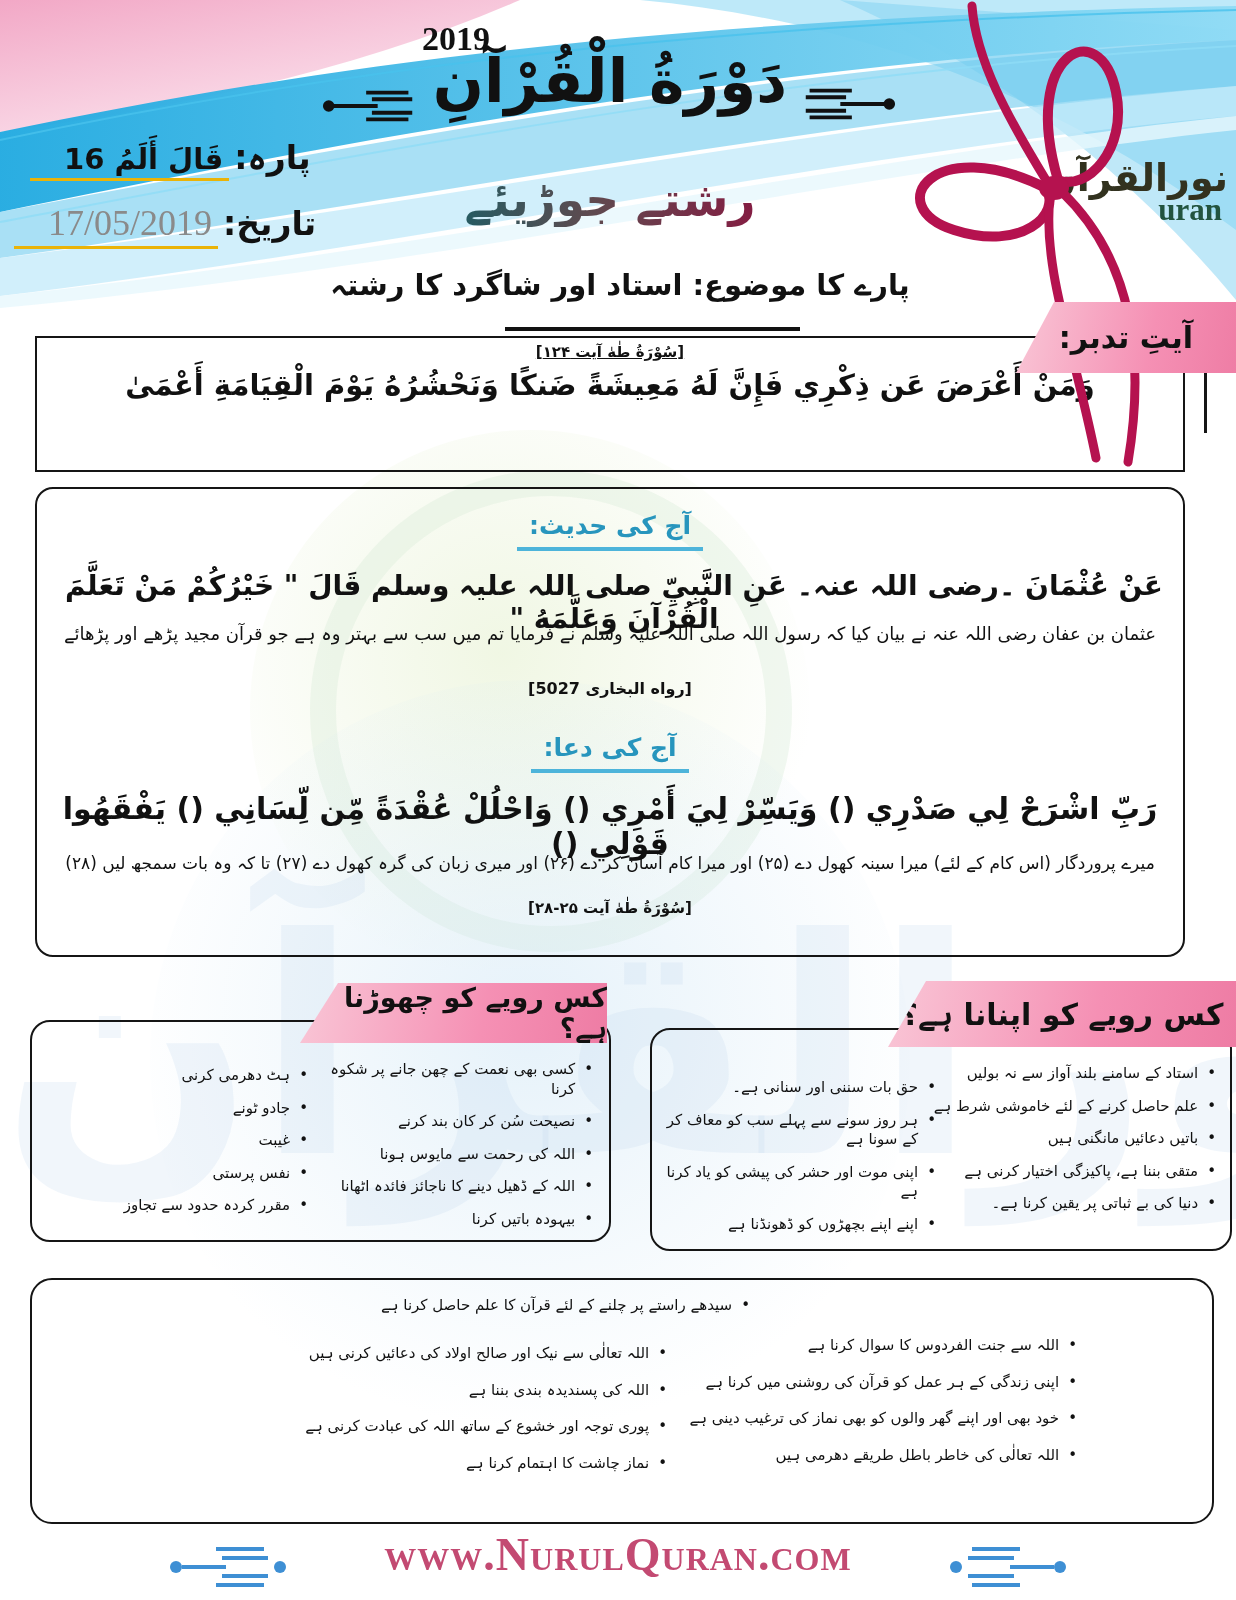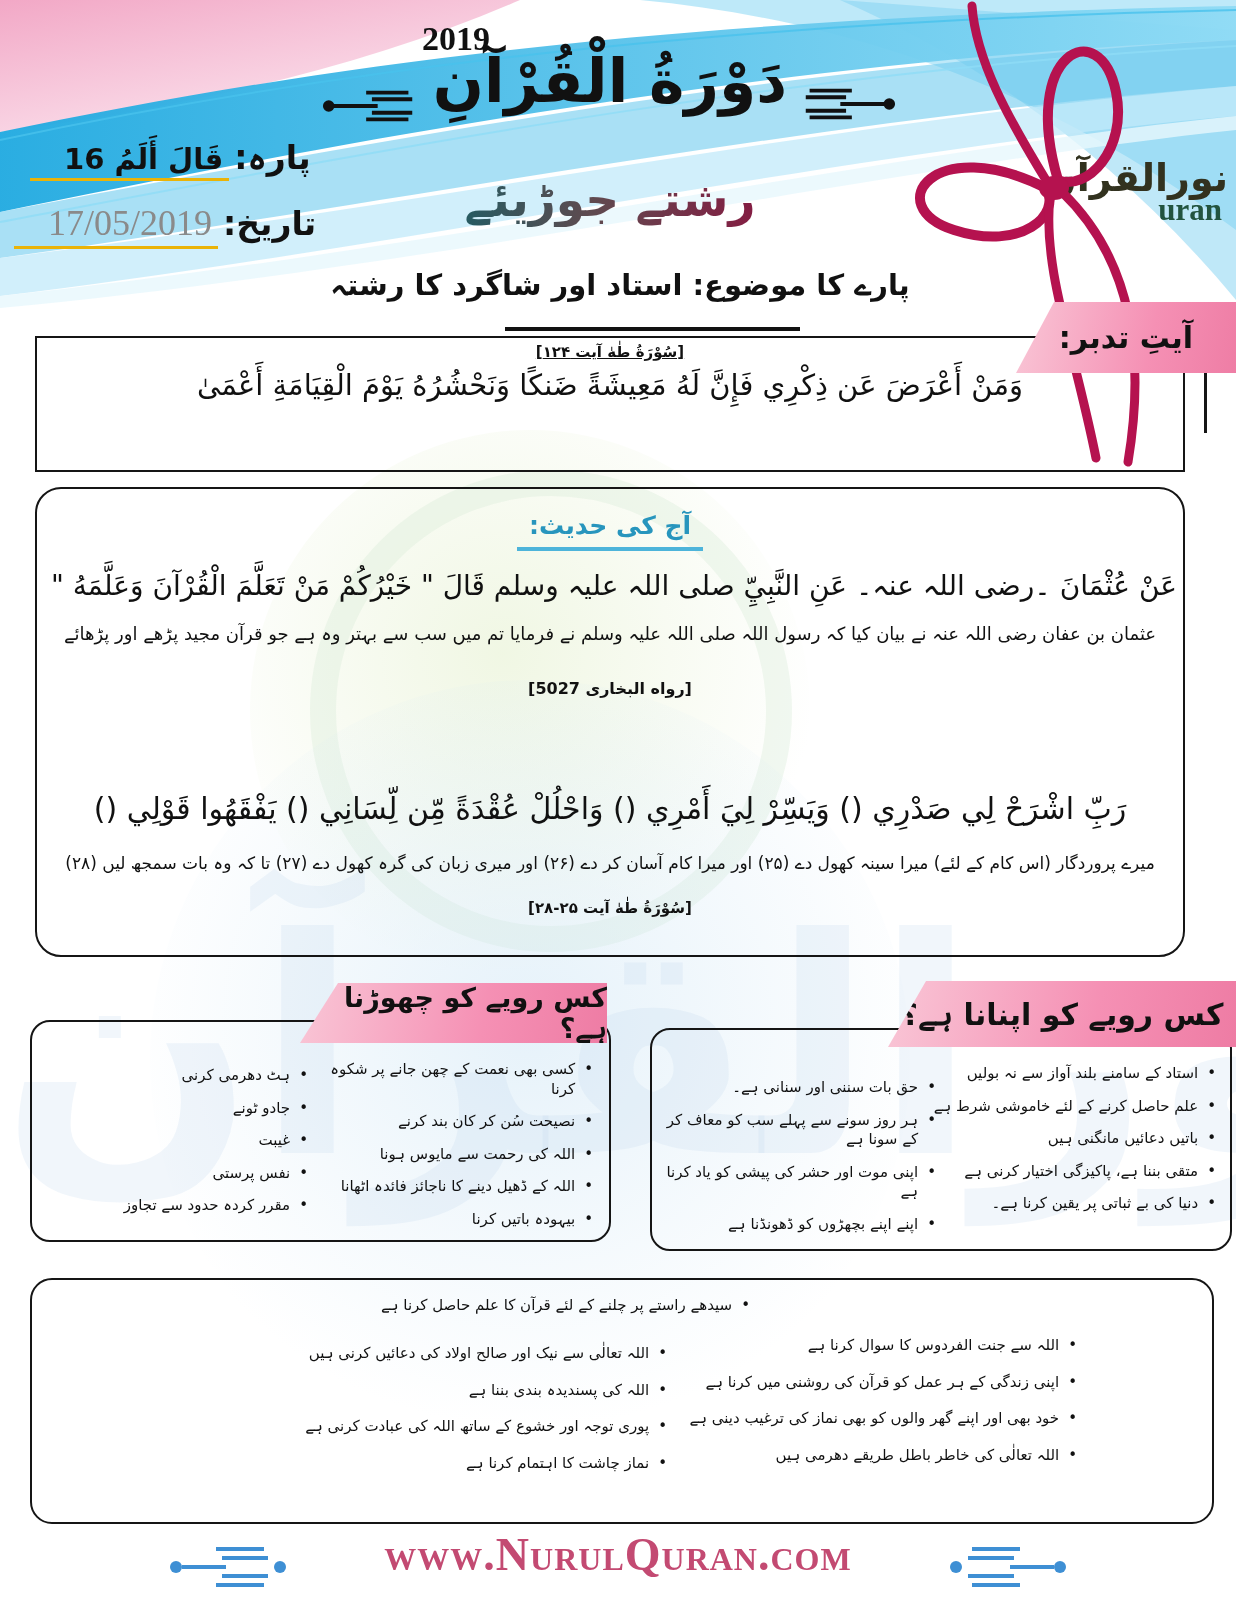--- a/index.html
+++ b/index.html
@@ -50,28 +50,28 @@
     font-weight:bold;direction:rtl;z-index:4;}
   .tag-ayat{left:1016px;top:302px;width:220px;height:71px;font-size:30px;padding-right:6px;}
   .tag-avoid{left:300px;top:983px;width:307px;height:60px;font-size:27px;}
   .tag-adopt{left:888px;top:981px;width:348px;height:66px;font-size:30px;}
   .tag-todo{left:985px;top:1243px;width:251px;height:64px;font-size:31px;}
   .corner-line{left:1204px;top:373px;width:3px;height:60px;background:#151515;z-index:3;}
 
   
   .box{position:absolute;border:2.5px solid #151515;background:transparent;z-index:2;}
   .box1{left:35px;top:336px;width:1146px;height:132px;}
-  .box2{left:35px;top:487px;width:1146px;height:466px;border-radius:26px;}
+  .box2{left:35px;top:487px;width:1146px;height:466px;border-radius:18px;}
   .box-avoid{left:30px;top:1020px;width:577px;height:218px;border-radius:20px;}
   .box-adopt{left:650px;top:1028px;width:578px;height:219px;border-radius:20px;}
   .box-todo{left:30px;top:1278px;width:1180px;height:242px;border-radius:22px;}
 
   .ref{font-weight:bold;font-size:15px;direction:rtl;}
   .ref u{text-decoration:underline;}
-  .ar-big{font-size:29px;font-weight:normal;direction:rtl;}
+  .ar-big{font-size:29px;font-weight:bold;direction:rtl;}
   .ur-tr{font-size:19px;direction:rtl;}
 
   .b1-ref{left:0;right:0;top:5px;}
   .b1-ar{left:0;right:0;top:30px;}
   .b1-ur{left:0;right:0;top:88px;font-size:18px;}
 
   .heading{color:#2795bd;font-weight:bold;font-size:25px;direction:rtl;display:inline-block;
     border-bottom:4px solid #4db4da;padding:0 12px 7px;}
   .b2-h1{left:0;right:0;top:22px;}
   .b2-ar1{left:0;right:0;top:80px;font-size:28px;padding-left:8px;}
@@ -194,20 +194,21 @@
   <div class="abs box box1">
     <div class="abs c ref b1-ref ud"><u>[سُوْرَةُ طٰهٰ آیت ۱۲۴]</u></div>
     <div class="abs c ar-big b1-ar ud">وَمَنْ أَعْرَضَ عَن ذِكْرِي فَإِنَّ لَهُ مَعِيشَةً ضَنكًا وَنَحْشُرُهُ يَوْمَ الْقِيَامَةِ أَعْمَىٰ</div>
   </div>
 
   <div class="abs box box2">
     <div class="abs c b2-h1"><span class="heading ud">آج کی حدیث:</span></div>
     <div class="abs c ar-big b2-ar1 ud">عَنْ عُثْمَانَ ۔رضی اللہ عنہ۔ عَنِ النَّبِيِّ صلی اللہ علیہ وسلم قَالَ " خَيْرُكُمْ مَنْ تَعَلَّمَ الْقُرْآنَ وَعَلَّمَهُ "</div>
     <div class="abs c ur-tr b2-ur1 ud">عثمان بن عفان رضی اللہ عنہ نے بیان کیا کہ رسول اللہ صلی اللہ علیہ وسلم نے فرمایا تم میں سب سے بہتر وہ ہے جو قرآن مجید پڑھے اور پڑھائے</div>
     <div class="abs c ref b2-ref1 ud">[رواه البخاری 5027]</div>
+    <div class="abs c b2-h2"><span class="heading ud">آج کی دعا:</span></div>
     <div class="abs c ar-big b2-ar2 ud">رَبِّ اشْرَحْ لِي صَدْرِي () وَيَسِّرْ لِيَ أَمْرِي () وَاحْلُلْ عُقْدَةً مِّن لِّسَانِي () يَفْقَهُوا قَوْلِي ()</div>
     <div class="abs c ur-tr b2-ur2 ud">میرے پروردگار (اس کام کے لئے) میرا سینہ کھول دے (۲۵) اور میرا کام آسان کر دے (۲۶) اور میری زبان کی گرہ کھول دے (۲۷) تا کہ وہ بات سمجھ لیں (۲۸)</div>
     <div class="abs c ref b2-ref2 ud">[سُوْرَةُ طٰهٰ آیت ۲۵-۲۸]</div>
   </div>
 
   <div class="abs tag tag-avoid ud">کس رویے کو چھوڑنا ہے؟</div>
   <div class="abs box box-avoid">
     <div class="col av-r ud">
         <div class="li">
           <span class="dot">•</span>

